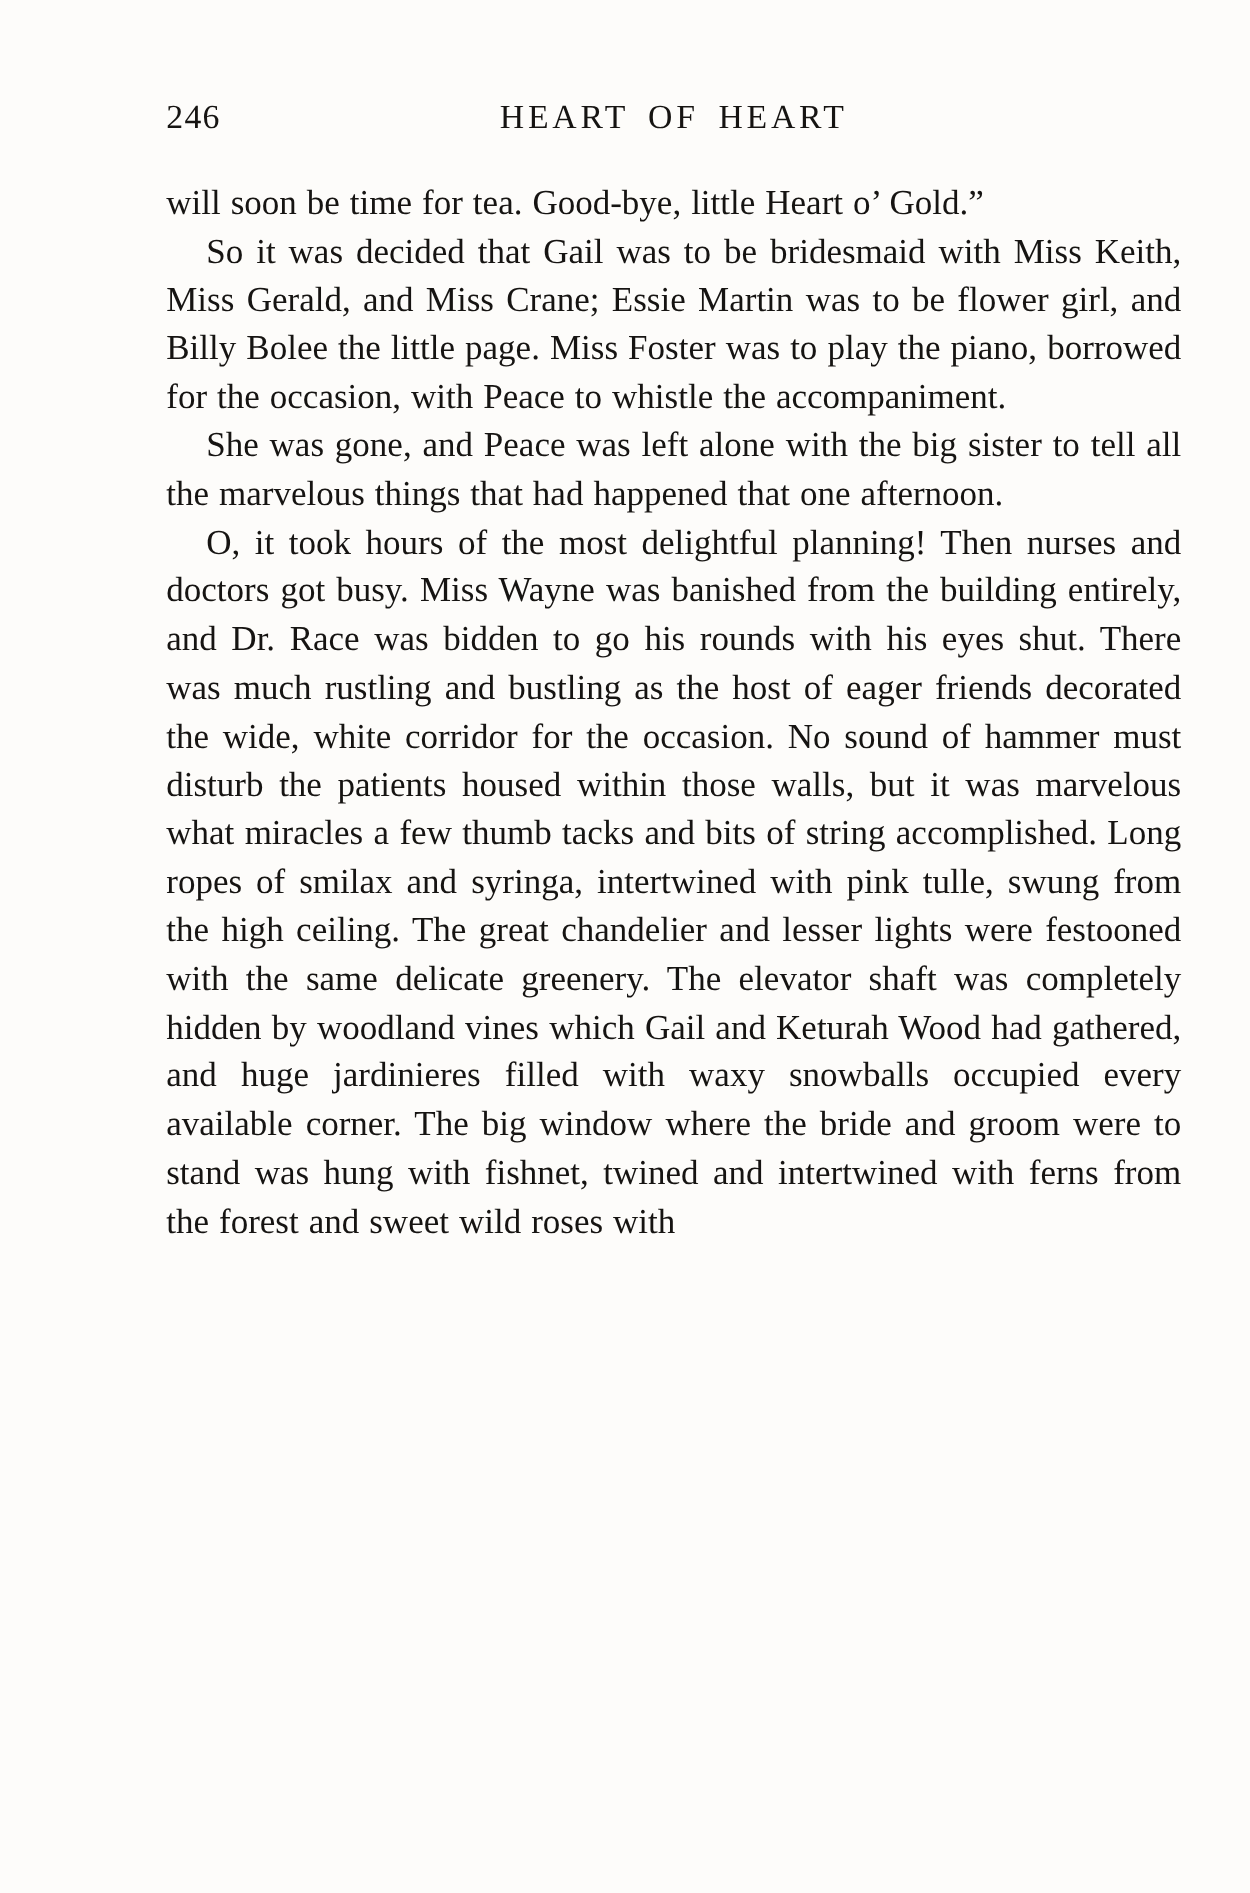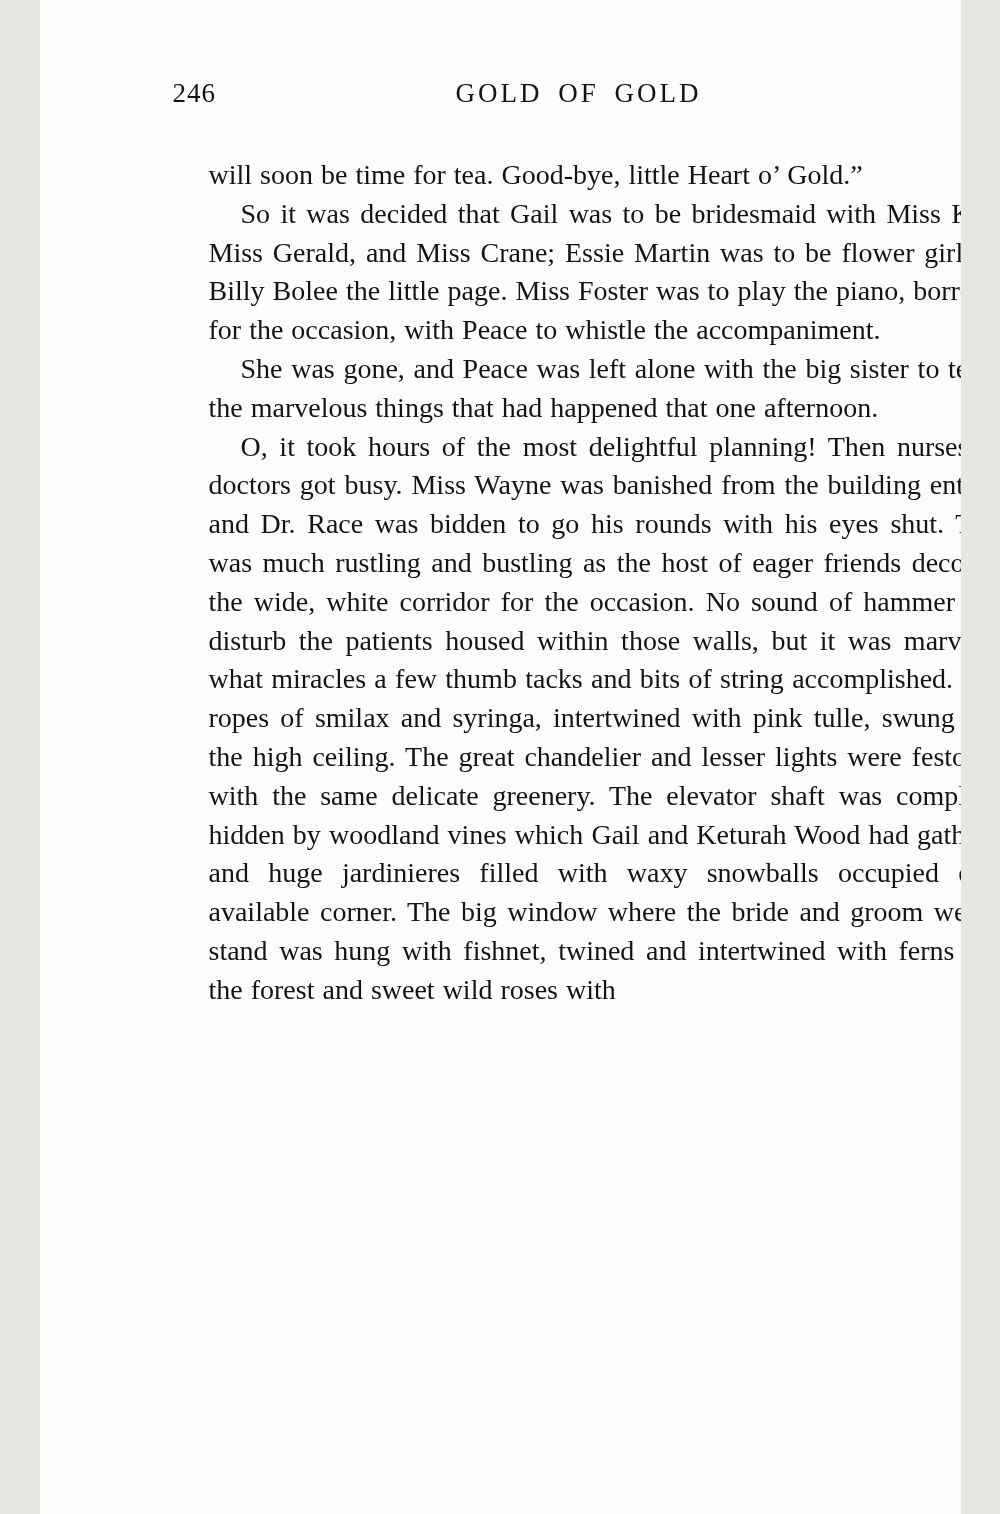--- a/index.html
+++ b/index.html
@@ -2,21 +2,21 @@
 <html><head>
 <meta charset="utf-8">
 <style>
   html, body {
     margin: 0;
     padding: 0;
     background: #e8e6e1;
   }
   .page {
     position: relative;
-    width: 921px;
+    width: 1000px;
     height: 1514px;
     margin: 0 auto;
     background: #fdfcfa;
     color: #161412;
     font-family: "Liberation Serif", "DejaVu Serif", serif;
     box-sizing: border-box;
     overflow: hidden;
   }
   .page-header {
     position: absolute;
@@ -37,44 +37,43 @@
     left: 0;
     right: 0;
     top: 0;
     text-align: center;
     font-size: 27px;
     letter-spacing: 3px;
     word-spacing: 6px;
   }
   .page-body {
     position: absolute;
-    top: 156px;
+    top: 144px;
     left: 133px;
     width: 812px;
-    margin-left: 36px;
   }
   .para {
     margin: 0;
     font-size: 28px;
     line-height: 38.8px;
     text-align: justify;
     word-spacing: 1px;
   }
   .para.indent {
     text-indent: 32px;
   }
 </style>
 </head>
 <body>
 
 <div class="page">
 
   <header class="page-header">
     <span class="page-number">246</span>
-    <span class="running-title">GOLD OF GOLD</span>
+    <span class="running-title">HEART OF HEART</span>
   </header>
 
   <main class="page-body">
     <p class="para">will soon be time for tea.  Good-bye, little Heart o’ Gold.”</p>
     <p class="para indent">So it was decided that Gail was to be bridesmaid with Miss Keith, Miss Gerald, and Miss Crane; Essie Martin was to be flower girl, and Billy Bolee the little page.  Miss Foster was to play the piano, borrowed for the occasion, with Peace to whistle the accompaniment.</p>
     <p class="para indent">She was gone, and Peace was left alone with the big sister to tell all the marvelous things that had happened that one afternoon.</p>
     <p class="para indent">O, it took hours of the most delightful planning! Then nurses and doctors got busy.  Miss Wayne was banished from the building entirely, and Dr. Race was bidden to go his rounds with his eyes shut.  There was much rustling and bustling as the host of eager friends decorated the wide, white corridor for the occasion.  No sound of hammer must disturb the patients housed within those walls, but it was marvelous what miracles a few thumb tacks and bits of string accomplished. Long ropes of smilax and syringa, intertwined with pink tulle, swung from the high ceiling.  The great chandelier and lesser lights were festooned with the same delicate greenery.  The elevator shaft was completely hidden by woodland vines which Gail and Keturah Wood had gathered, and huge jardinieres filled with waxy snowballs occupied every available corner.  The big window where the bride and groom were to stand was hung with fishnet, twined and intertwined with ferns from the forest and sweet wild roses with</p>
   </main>
 
 </div>

